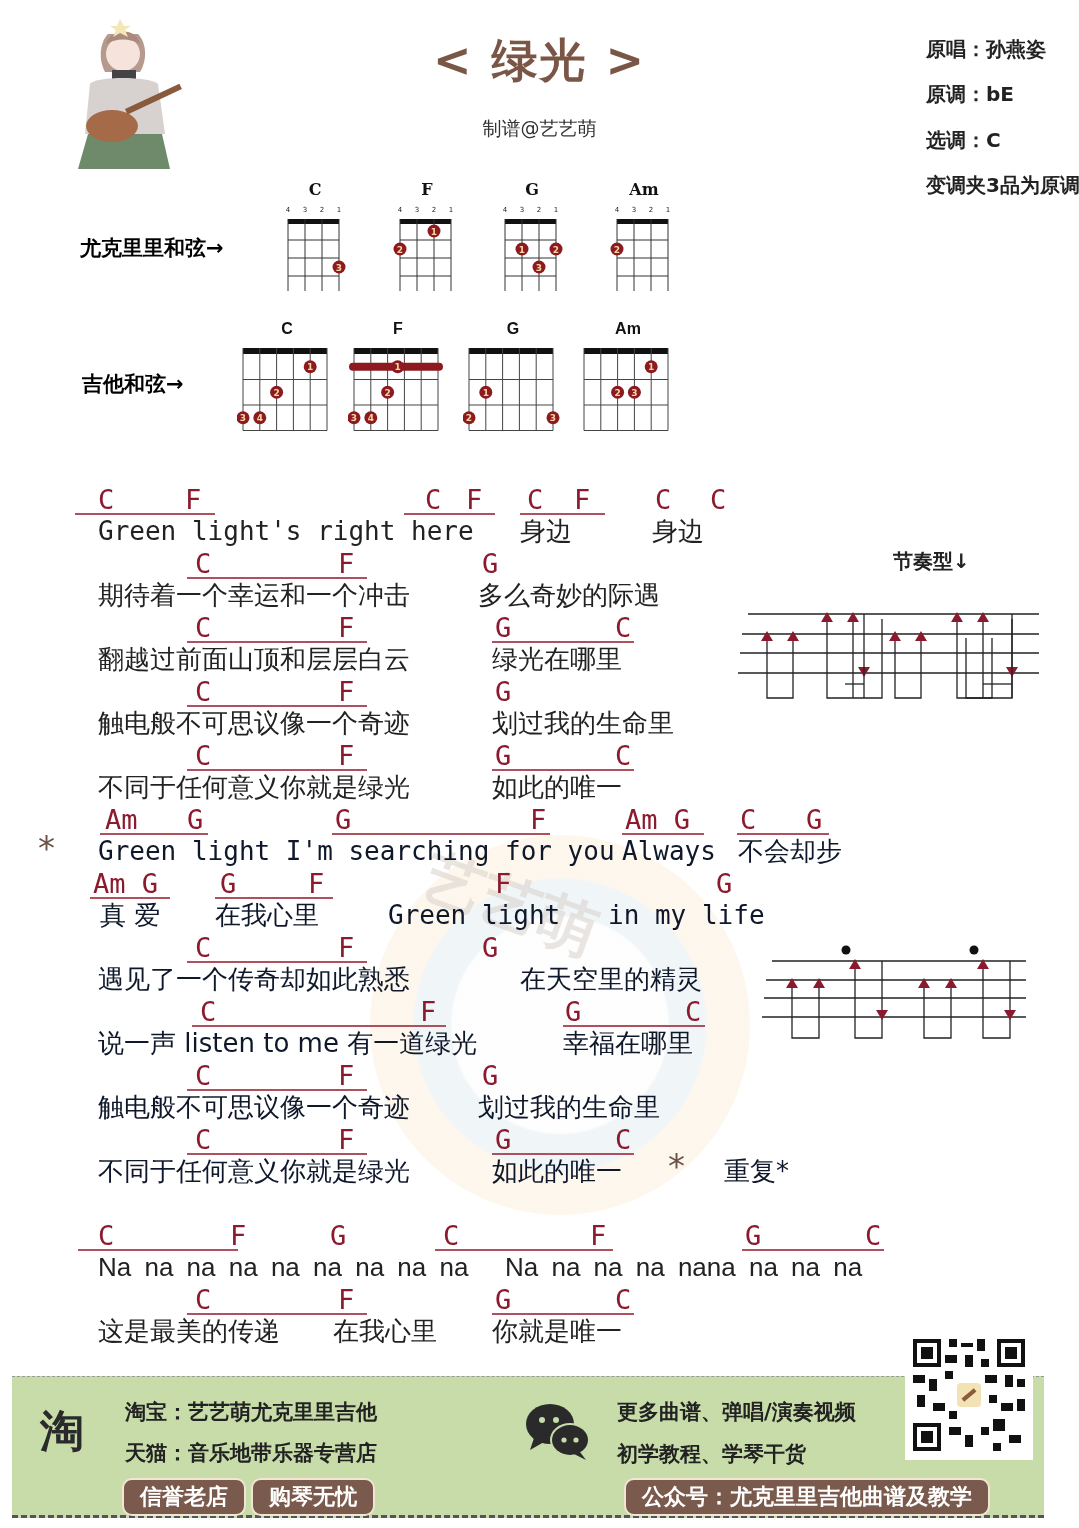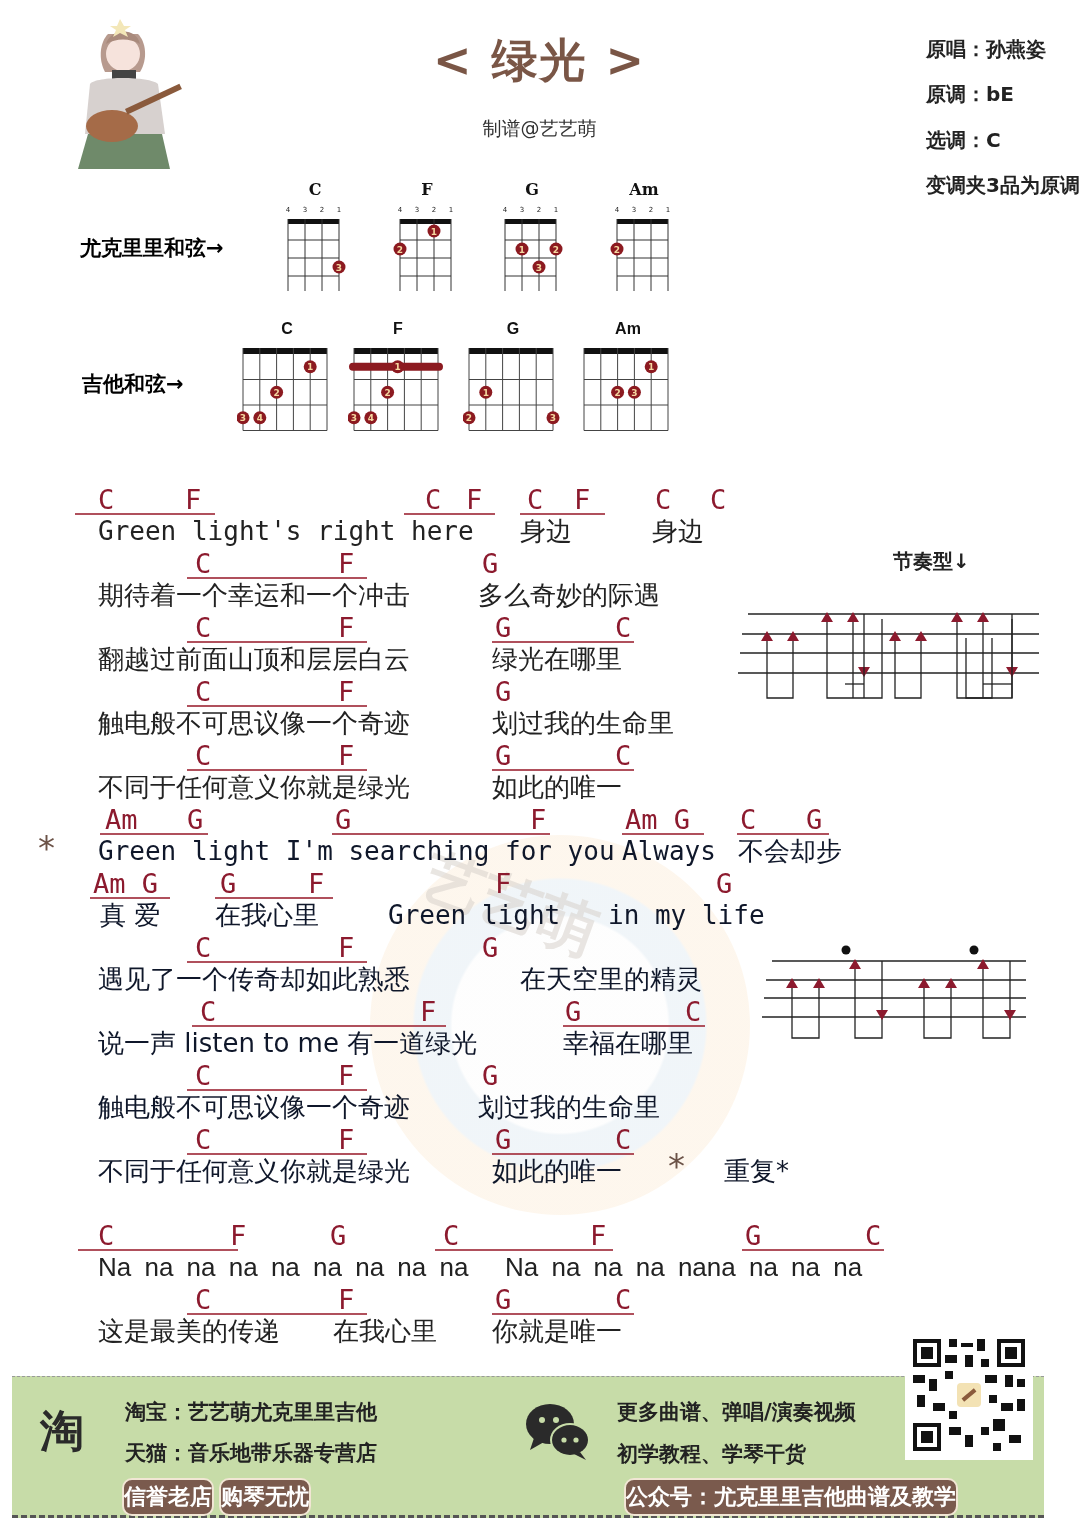--- a/index.html
+++ b/index.html
@@ -19,21 +19,21 @@
   .lyric{position:absolute;font-size:26px;color:#0f172a;white-space:pre;line-height:1;}
   .mono{font-family:"DejaVu Sans Mono","Liberation Mono",monospace;}
   .dark{color:#222;}
   .star{position:absolute;font-size:34px;color:#6b5247;}
   .rhythm-label{font-size:20px;font-weight:bold;color:#222;}
   
   .watermark{left:370px;top:835px;width:380px;height:380px;border-radius:50%;background:radial-gradient(circle,#fdfdfd 0 40%,#eaf1f6 41% 54%,#fdf3e6 55% 100%);opacity:0.7;}
   
   .footer{left:12px;top:1376px;width:1032px;height:138px;background:#c7dca8;border-top:1px dashed #999;border-bottom:3px dashed #555;}
   .foot-text{font-size:21px;font-weight:bold;color:#222;white-space:nowrap;}
-  .pill{display:inline-block;background:#7a5a4d;color:#fff;font-weight:bold;font-size:22px;padding:2px 0;border-radius:10px;border:2px solid #f1e6d4;}
+  .pill{display:inline-block;background:#7a5a4d;color:#fff;font-weight:bold;font-size:22px;padding:2px 16px;border-radius:10px;border:2px solid #f1e6d4;}
   .qr{left:905px;top:1330px;width:128px;height:130px;background:#fff;}
 </style>
 </head>
 <body>
 
 <div class="abs watermark"></div>
 <div class="abs" style="left:420px;top:865px;font-size:60px;font-weight:bold;color:#d8d2cc;opacity:0.55;transform:rotate(20deg);">艺艺萌</div>
 
 <svg class="abs avatar" viewBox="0 0 125 155">
   <path d="M38 20 C30 28 28 45 35 58 L70 58 C78 45 76 28 68 20 Z" fill="#b79a8e"></path>

